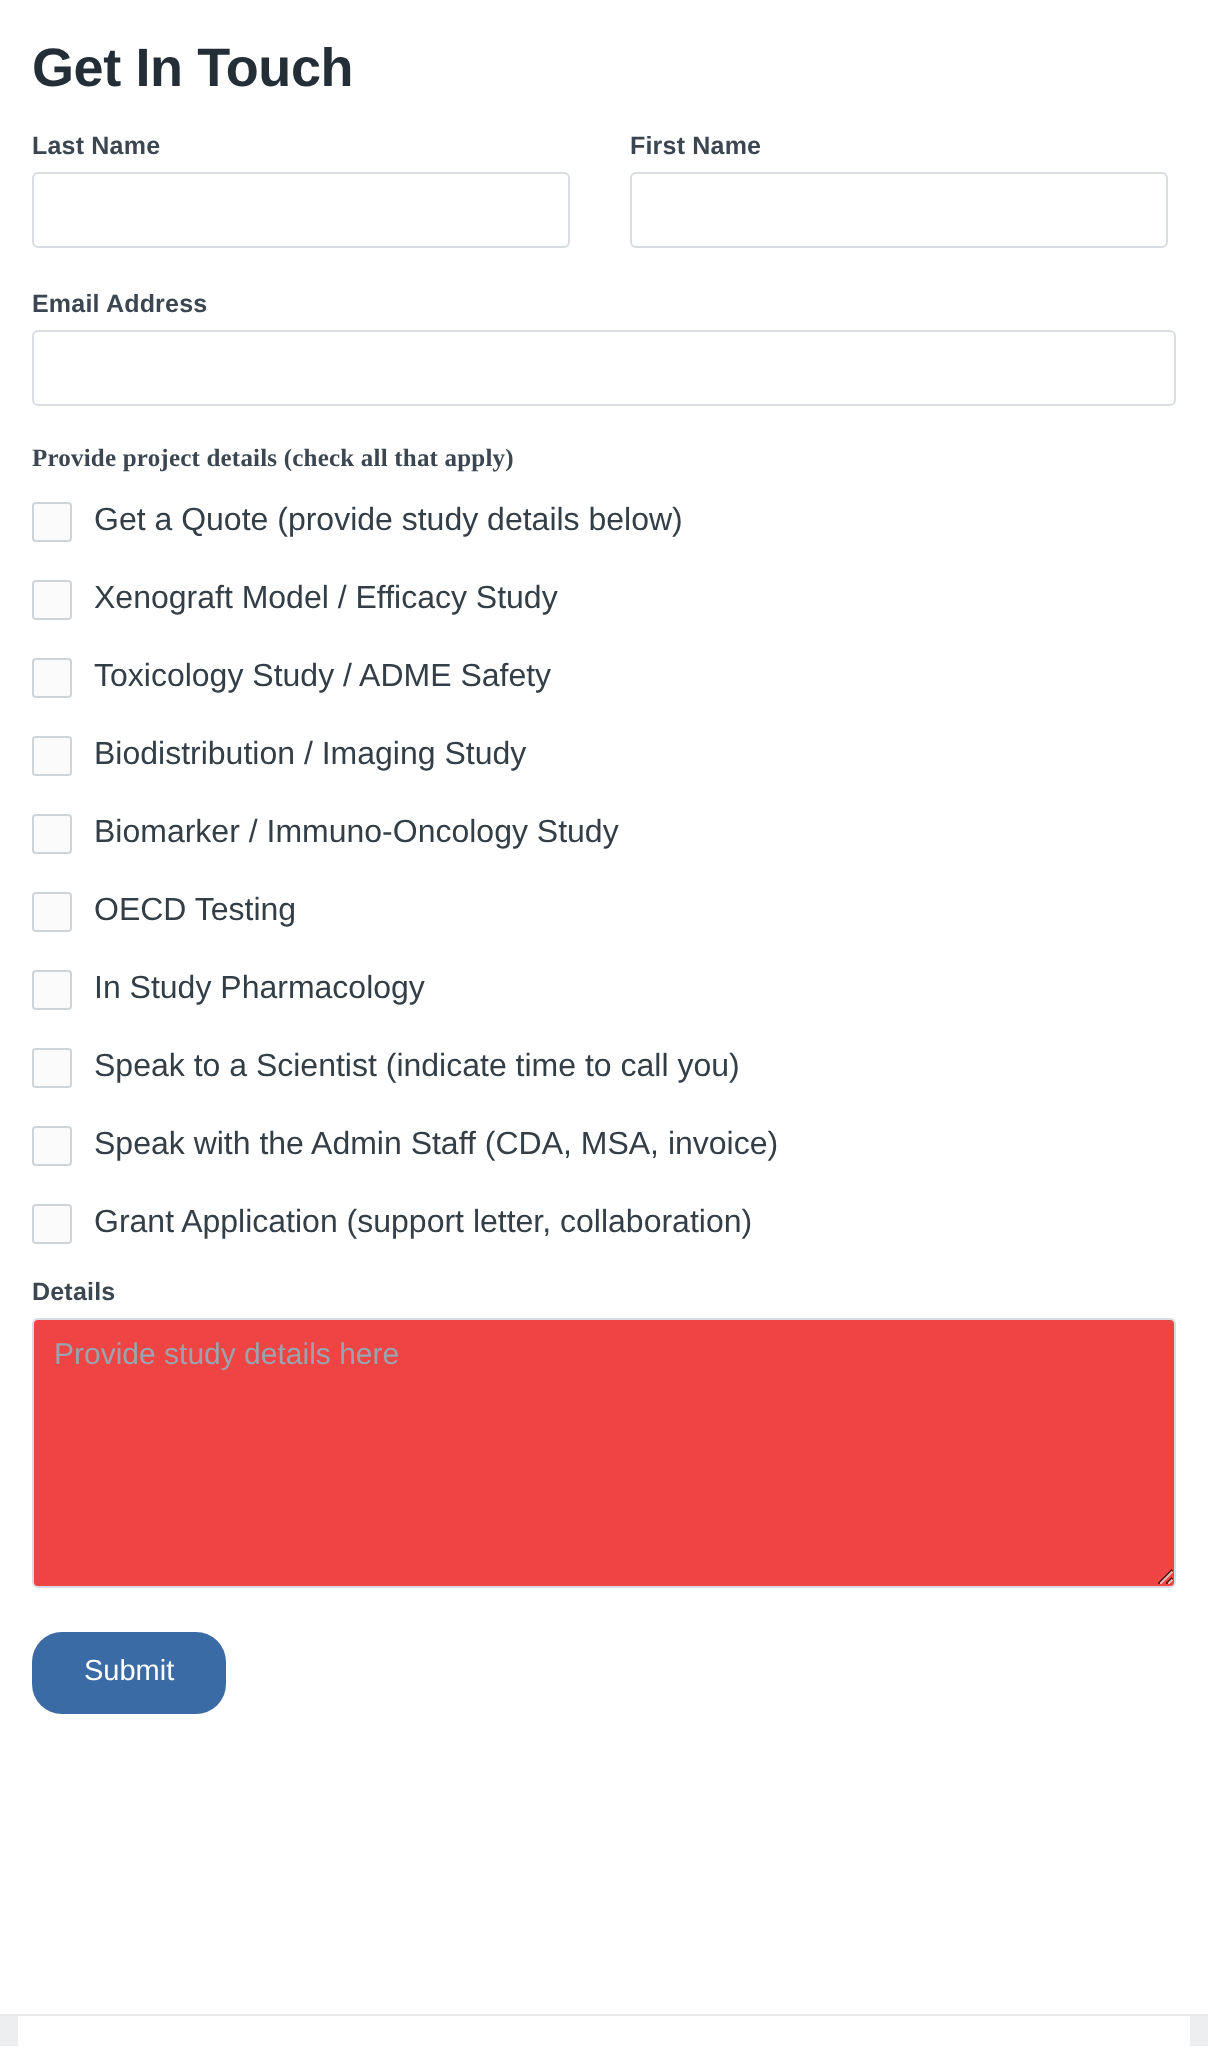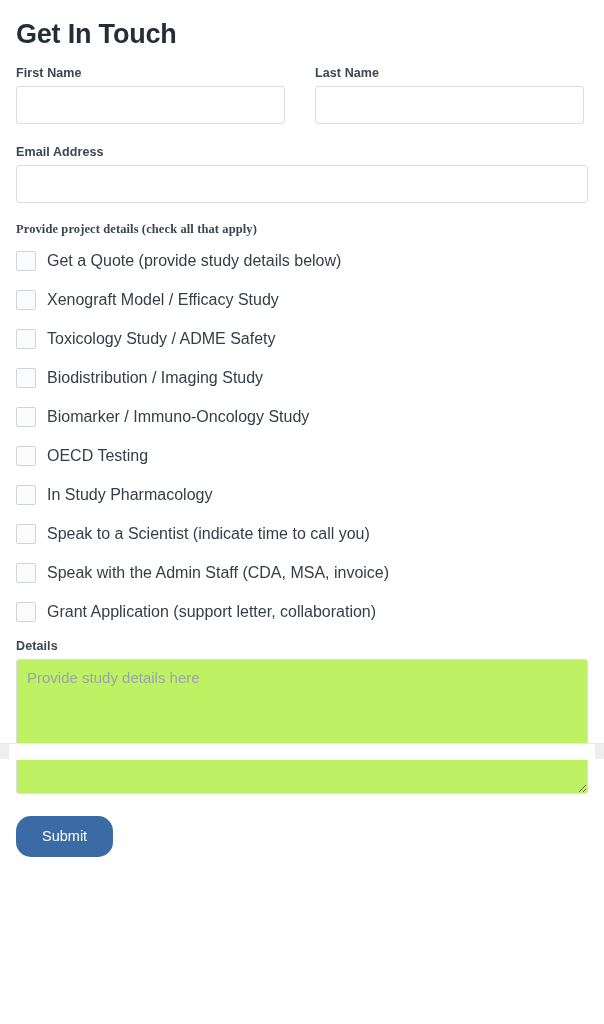--- a/index.html
+++ b/index.html
@@ -11,21 +11,21 @@
     width: 604px;
     height: 1024px;
     font-family: "Liberation Sans", sans-serif;
     color: #2f3a43;
     position: relative;
     overflow: hidden;
   }
   .page {
     position: relative;
     width: 604px;
-    height: 760px;
+    height: 1024px;
     box-sizing: border-box;
     padding: 0 16px;
     background: #ffffff;
   }
   .form-title {
     font-size: 27px;
     font-weight: bold;
     color: #242e37;
     letter-spacing: -0.2px;
     margin: 0;
@@ -105,21 +105,21 @@
   .details-block {
     margin-top: 14px;
   }
   .textarea {
     display: block;
     width: 100%;
     box-sizing: border-box;
     height: 135px;
     border: 1px solid #d9dde1;
     border-radius: 3px;
-    background: #bef264;
+    background: #ef4444;
     font-family: "Liberation Sans", sans-serif;
     font-size: 15px;
     color: #2f3a43;
     padding: 9px 10px;
     resize: vertical;
     outline: none;
   }
   .textarea::placeholder {
     color: #9aa4ae;
   }
@@ -157,25 +157,25 @@
 </style>
 </head>
 <body>
 
 <div class="page">
 
   <h1 class="form-title">Get In Touch</h1>
 
   <div class="row field-block-first">
     <div class="field-half">
+      <label class="field-label">Last Name</label>
+      <input class="text-input" type="text" value="" style="">
+    </div>
+    <div class="field-half">
       <label class="field-label">First Name</label>
-      <input class="text-input" type="text" value="" style="">
-    </div>
-    <div class="field-half">
-      <label class="field-label">Last Name</label>
       <input class="text-input" type="text" value="" style="">
     </div>
   </div>
 
   <div class="field-block field-full">
     <label class="field-label">Email Address</label>
     <input class="text-input" type="text" value="" style="">
   </div>
 
 

